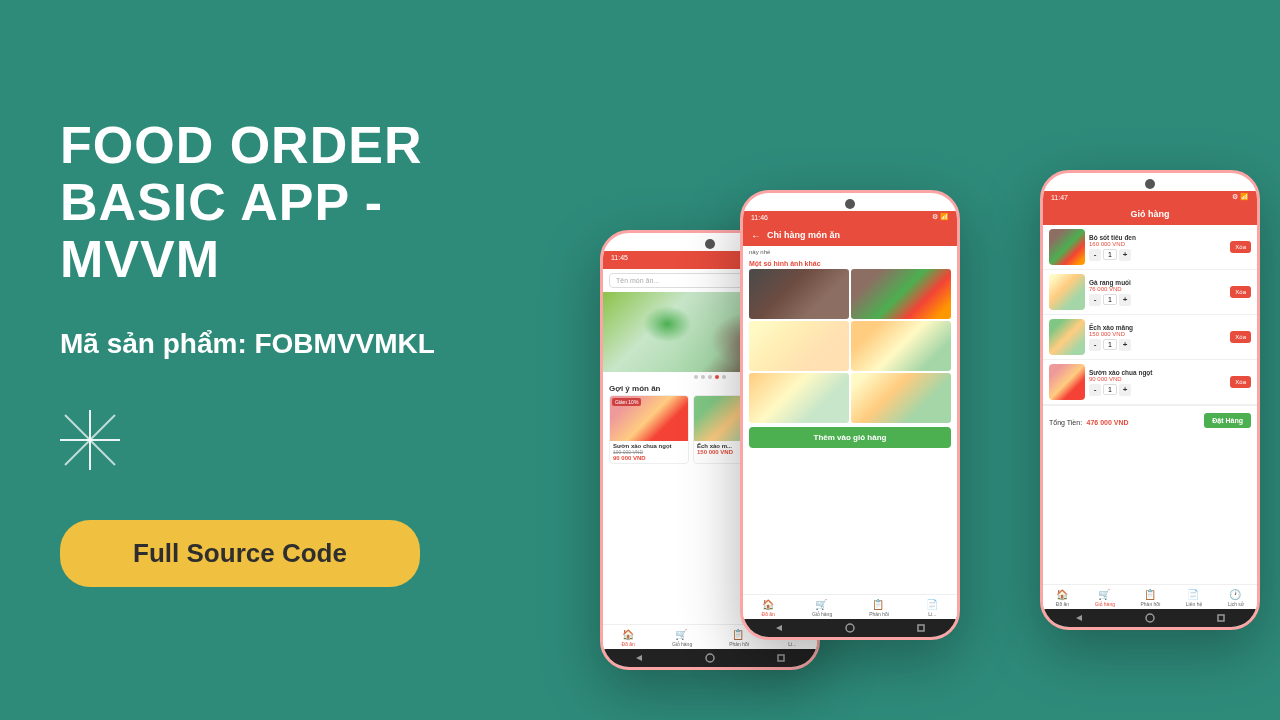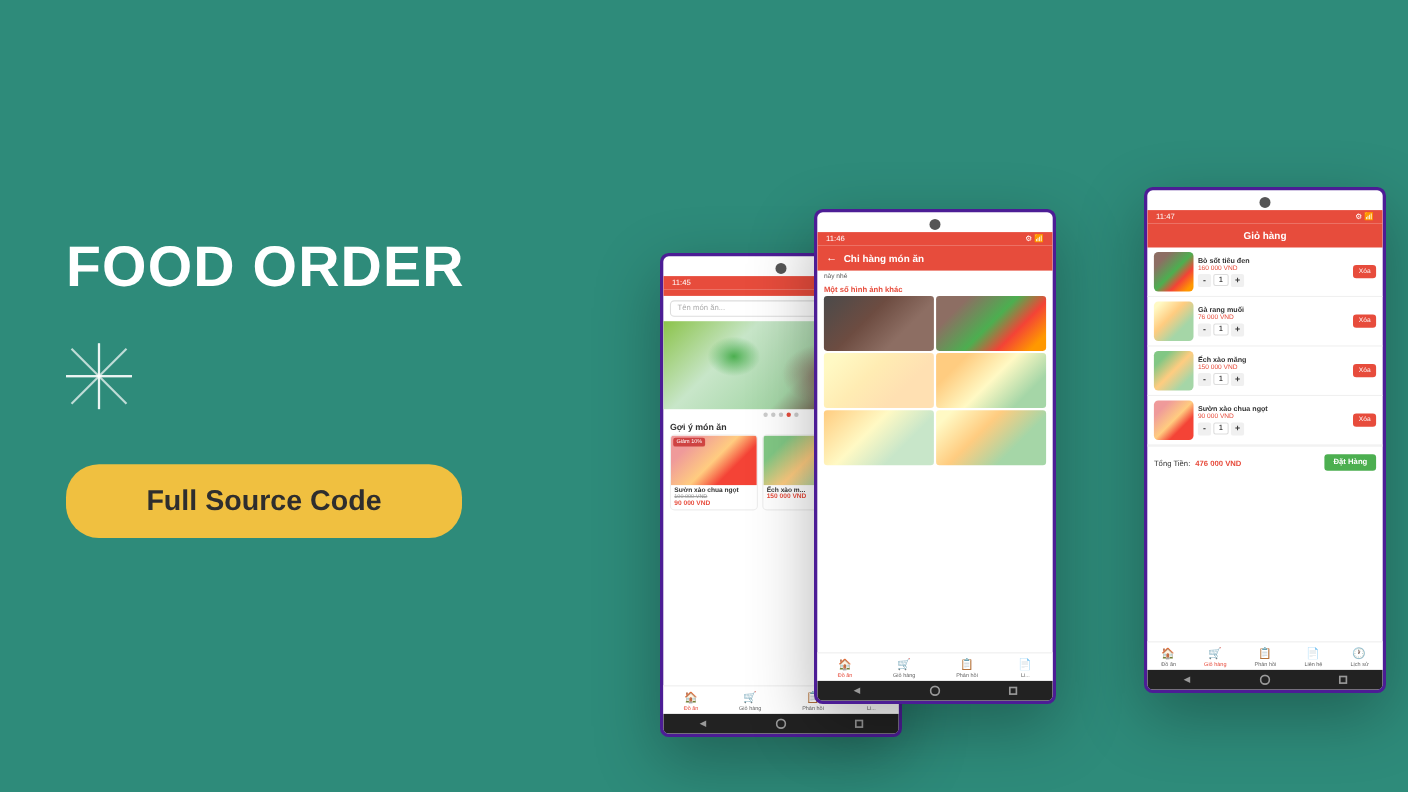--- a/index.html
+++ b/index.html
@@ -101,24 +101,24 @@
       position: relative;
       display: flex;
       align-items: center;
       justify-content: center;
     }
 
     
     .phone {
       position: absolute;
       background: white;
-      border-radius: 8px;
+      border-radius: 29px;
       box-shadow: 0 20px 60px rgba(0,0,0,0.3);
       overflow: hidden;
-      border: 3px solid #4c1d95;
+      border: 3px solid #fca5a5;
     }
 
     
     .phone-1 {
       width: 220px;
       height: 440px;
       left: 40px;
       bottom: 50px;
       z-index: 1;
     }
@@ -489,22 +489,27 @@
     .img-mixed {
       background: linear-gradient(135deg, #ffcc80 0%, #fff9c4 40%, #c8e6c9 70%);
     }
   </style>
 </head>
 <body>
 
 <div class="left-panel">
   <div class="app-title">
     <span>FOOD ORDER</span><br>
+    <span>BASIC APP - MVVM</span>
   </div>
 
+  <div class="product-code">
+    <span>Mã sản phẩm:</span>
+    <span>FOBMVVMKL</span>
+  </div>
 
   <div class="star-icon">
     <svg class="star-diag" viewBox="0 0 60 60">
       <line x1="5" y1="5" x2="55" y2="55" stroke="rgba(255,255,255,0.7)" stroke-width="2"></line>
       <line x1="55" y1="5" x2="5" y2="55" stroke="rgba(255,255,255,0.7)" stroke-width="2"></line>
       <line x1="30" y1="0" x2="30" y2="60" stroke="rgba(255,255,255,0.7)" stroke-width="2"></line>
       <line x1="0" y1="30" x2="60" y2="30" stroke="rgba(255,255,255,0.7)" stroke-width="2"></line>
     </svg>
   </div>
 
@@ -602,20 +607,21 @@
     <div class="detail-desc">này nhé</div>
     <div style="padding: 2px 6px; font-size: 7px; color: #e74c3c; font-weight: bold;">Một số hình ảnh khác</div>
     <div class="photo-grid">
       <div class="photo-cell img-dark"></div>
       <div class="photo-cell img-stirfry"></div>
       <div class="photo-cell img-pork"></div>
       <div class="photo-cell img-noodle"></div>
       <div class="photo-cell img-mixed"></div>
       <div class="photo-cell img-chicken"></div>
     </div>
+    <div class="add-to-cart-btn">Thêm vào giỏ hàng</div>
     <div class="phone-nav" style="bottom:18px;">
       <div class="nav-item active">
         <span class="nav-icon">🏠</span>
         <span class="nav-label">Đồ ăn</span>
       </div>
       <div class="nav-item">
         <span class="nav-icon">🛒</span>
         <span class="nav-label">Giỏ hàng</span>
       </div>
       <div class="nav-item">

